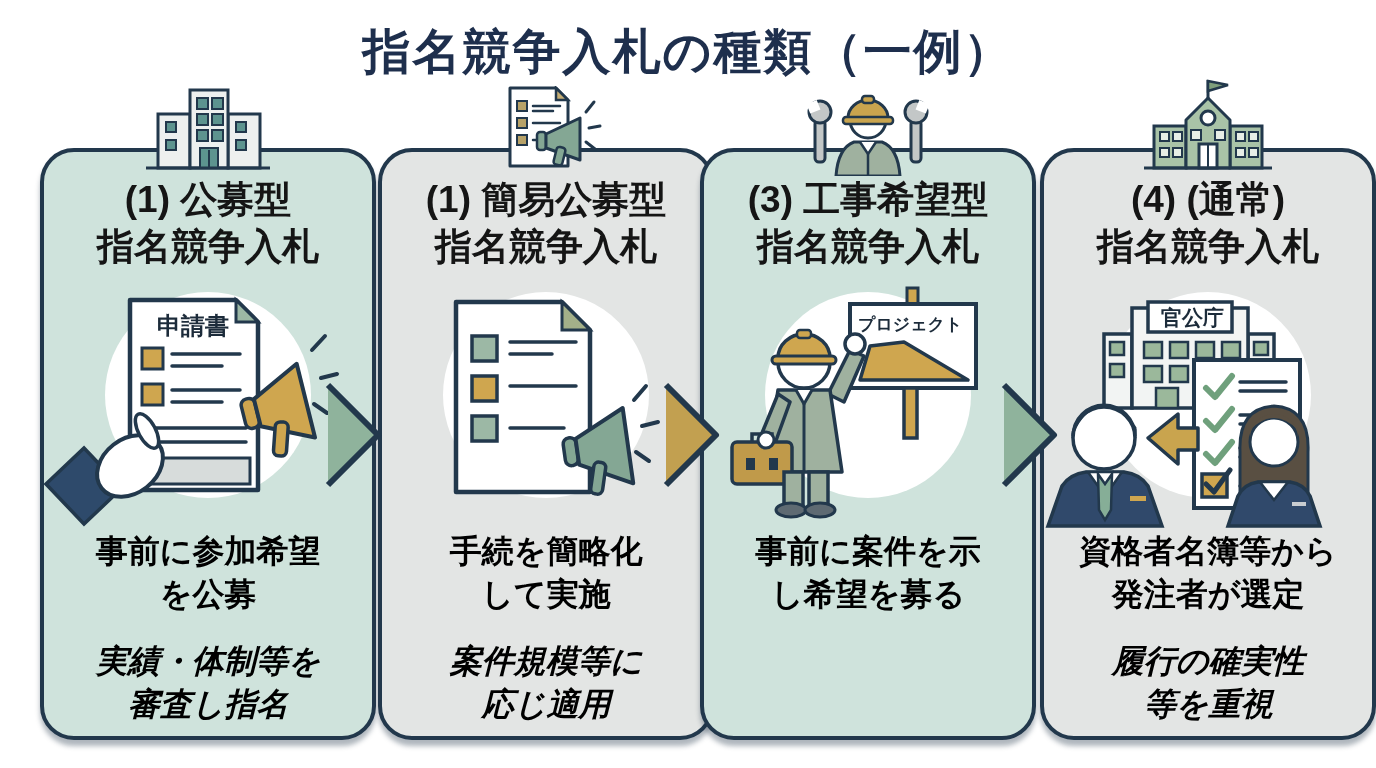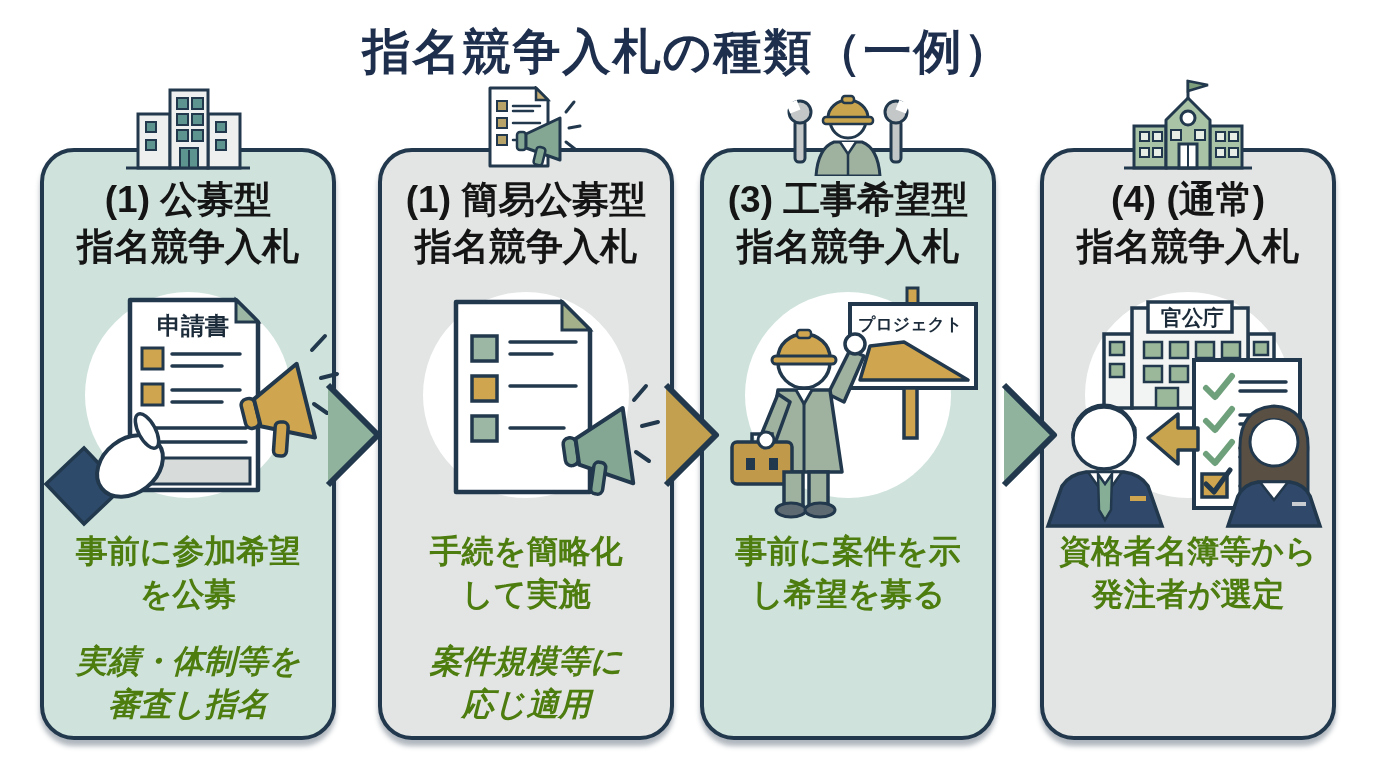--- a/index.html
+++ b/index.html
@@ -11,38 +11,39 @@
   .main-title{
     position:absolute;top:20px;left:0;width:100%;margin:0;
     text-align:center;font-size:48px;font-weight:800;letter-spacing:2px;
     color:#1e2f4d;
   }
   .cards-row{position:absolute;top:148px;left:40px;width:1296px;height:600px;}
   .card{
     position:absolute;top:0;width:288px;height:584px;
     border:4px solid #22384c;border-radius:34px;
     box-shadow:0 6px 5px rgba(25,45,65,.35);
+    padding-left:40px;
   }
   .card--mint{background:#cfe3dc;}
   .card--gray{background:#e3e5e4;}
   .top-icon{position:absolute;left:50%;transform:translateX(-50%);}
   .card-title{
     position:absolute;top:24px;left:0;width:100%;margin:0;
     text-align:center;font-size:37px;line-height:1.28;font-weight:800;
     color:#151515;white-space:pre-line;
   }
   .illus{position:absolute;top:136px;left:0;width:100%;height:238px;}
   .circle{
     position:absolute;top:4px;left:50%;transform:translateX(-50%);
     width:206px;height:206px;border-radius:50%;background:#ffffff;
   }
   .illus-art{position:absolute;left:0;top:0;overflow:visible;}
   .body{
     position:absolute;left:0;width:100%;margin:0;text-align:center;
-    font-size:32px;line-height:1.33;font-weight:600;color:#4d7c0f;
+    font-size:32px;line-height:1.33;font-weight:600;color:#000000;
     white-space:pre-line;
   }
   .body--1{top:378px;}
   .body--2{top:488px;font-style:italic;}
   .arrow{position:absolute;top:233px;width:58px;height:108px;z-index:5;}
 </style>
 </head>
 <body>
 
 <div class="canvas">
@@ -328,20 +329,22 @@
             <circle cx="230" cy="154" r="24" fill="#ffffff" stroke="#22384c" stroke-width="3"></circle>
             <path d="M206,150 A24,24 0 0 1 254,150 L254,142 Q230,118 206,142 Z" fill="#594f42"></path>
             <path d="M184,238 L194,208 Q200,196 214,194 H246 Q260,196 266,208 L276,238 Z" fill="#30496b" stroke="#22384c" stroke-width="3.5"></path>
             <polygon points="216,194 230,212 244,194" fill="#ffffff" stroke="#22384c" stroke-width="2.5"></polygon>
             <rect x="248" y="214" width="14" height="4" fill="#c9cdd1"></rect>
           </g>
         </svg>
       </div>
       <p class="body body--1">資格者名簿等から
 発注者が選定</p>
+      <p class="body body--2">履行の確実性
+等を重視</p>
     </div>
 
     <svg class="arrow" style="left:285px" viewBox="0 0 58 108">
       <path d="M3,4 L53,54 L3,104" stroke="#22384c" stroke-width="6" stroke-linejoin="round" fill="#8fb39c"></path>
     </svg>
     <svg class="arrow" style="left:623px" viewBox="0 0 58 108">
       <path d="M3,4 L53,54 L3,104" stroke="#22384c" stroke-width="6" stroke-linejoin="round" fill="#c2a050"></path>
     </svg>
     <svg class="arrow" style="left:961px" viewBox="0 0 58 108">
       <path d="M3,4 L53,54 L3,104" stroke="#22384c" stroke-width="6" stroke-linejoin="round" fill="#8fb39c"></path>

